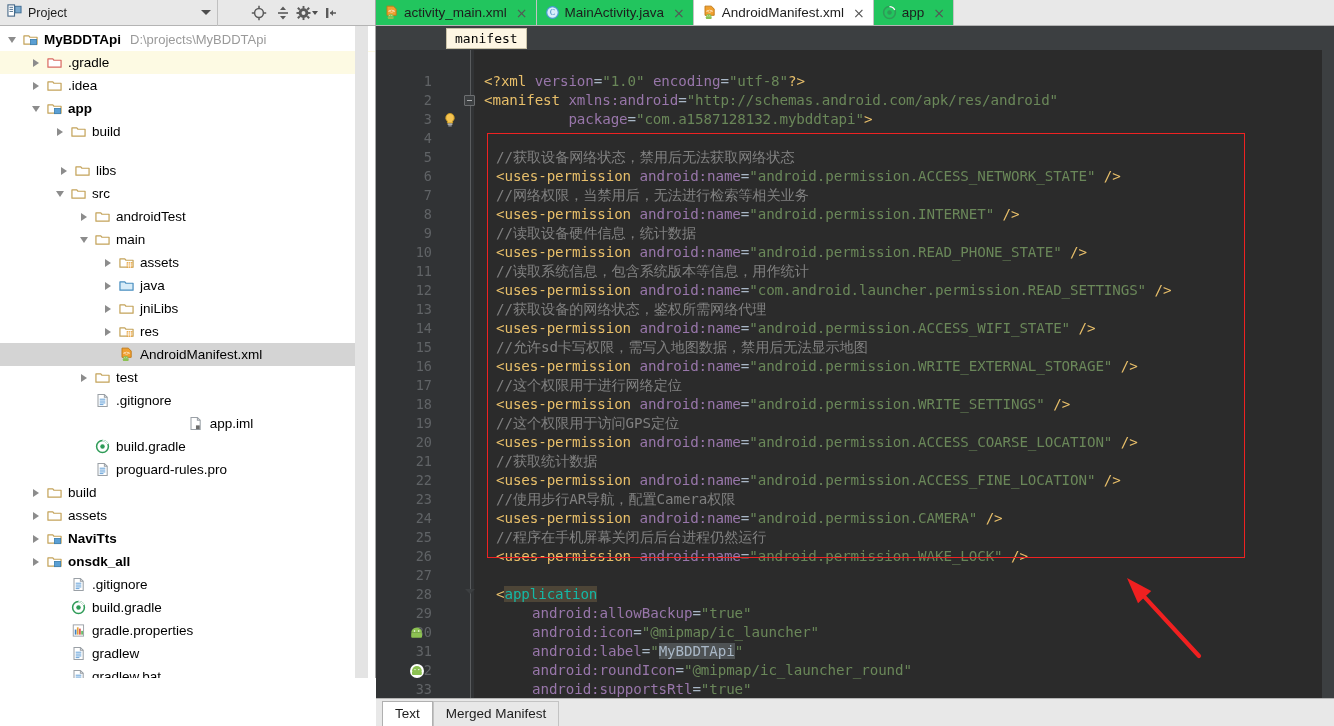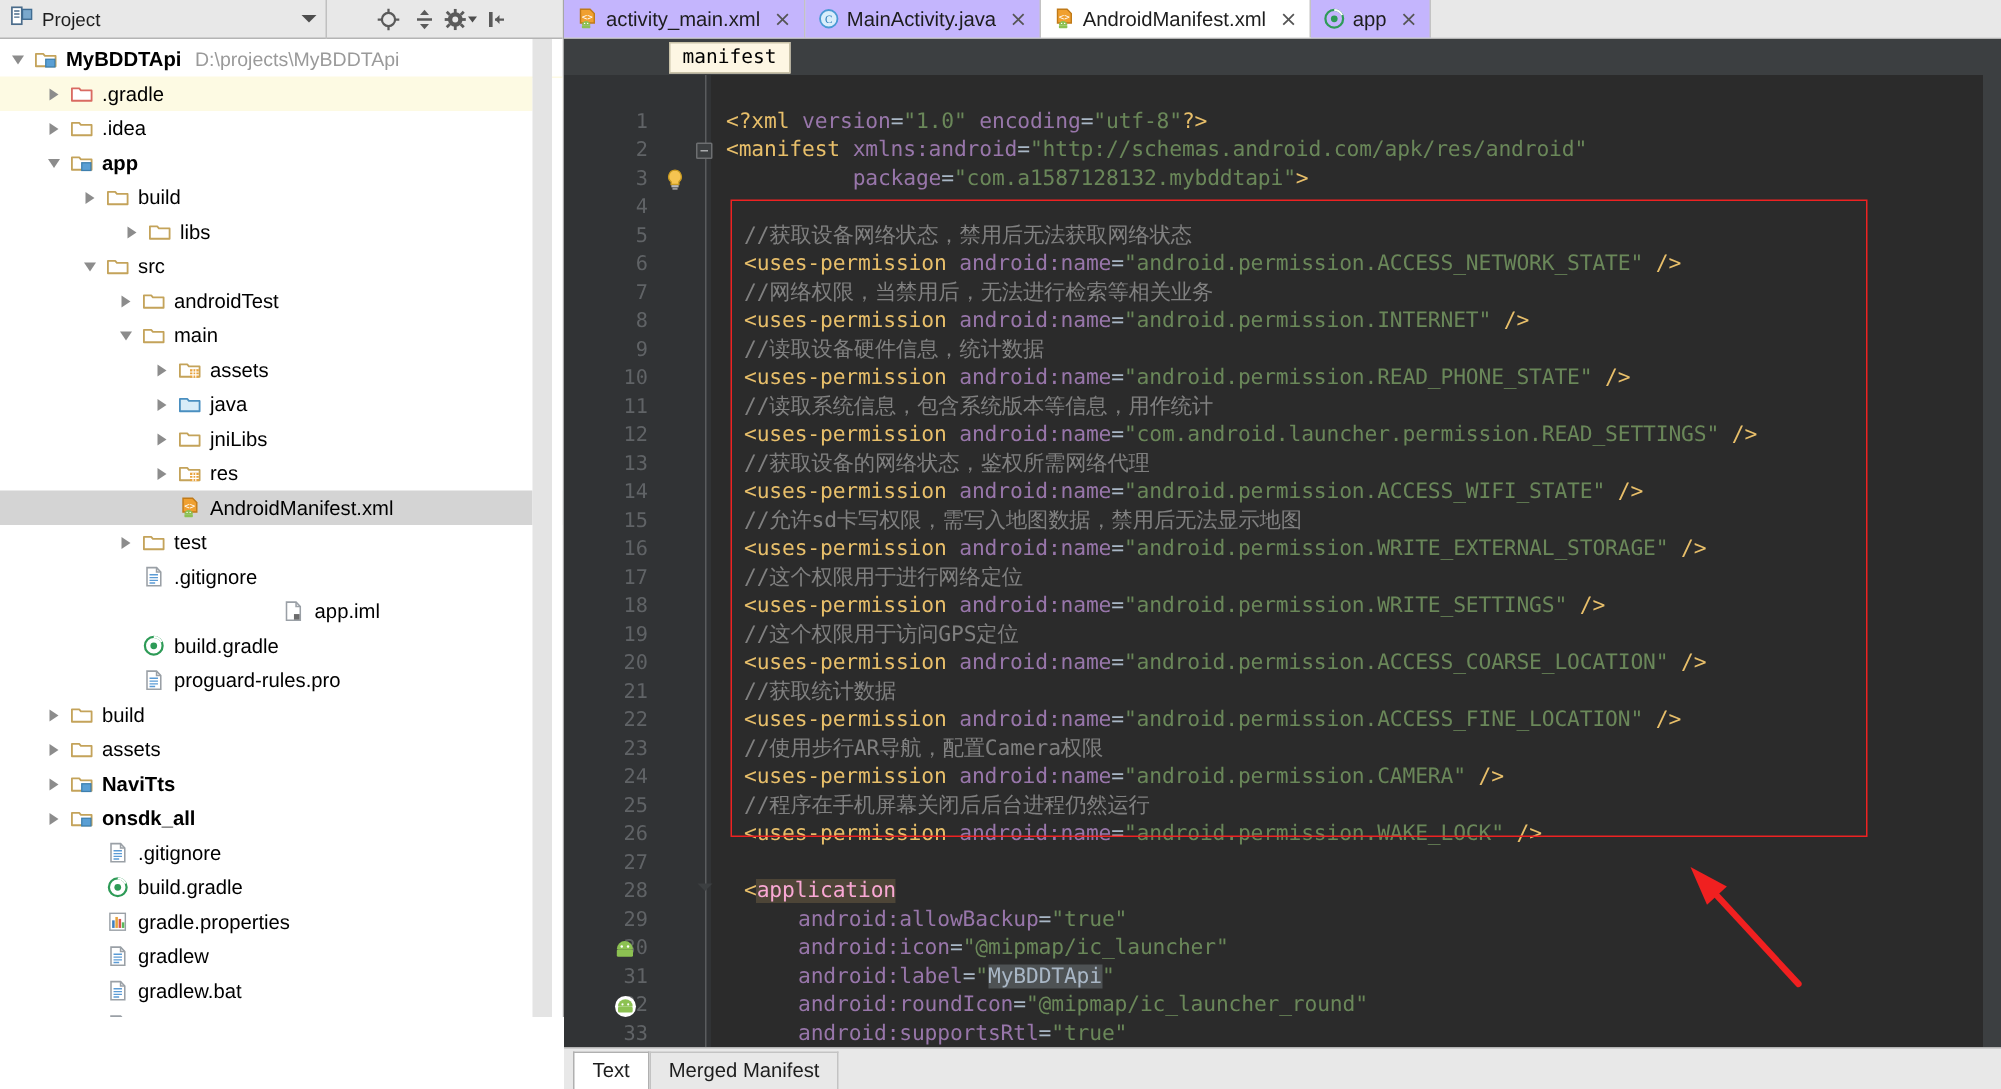--- a/index.html
+++ b/index.html
@@ -112,21 +112,21 @@
     height: 26px; min-height: 26px;
     background: #e8e8e8;
     display: flex; align-items: stretch;
     border-bottom: 1px solid #b4b4b4;
   }
   .etab {
     display: flex; align-items: center; gap: 5px;
     padding: 0 8px 0 8px;
     font-size: 13.5px; color: #1d1d1d;
     border-right: 1px solid #c3c3c3;
-    background: #c4b5fd;
+    background: #22c55e;
     position: relative;
   }
   .etab.active { background: #ffffff; }
   .etab .x {
     font-size: 14px; color: #555; margin-left: 4px; line-height: 1;
     font-family: "DejaVu Sans", sans-serif;
   }
   .tabfill { flex: 1; background: #e8e8e8; border-bottom: 0; }
 
   
@@ -175,21 +175,21 @@
     font-family: "DejaVu Sans Mono", monospace;
     font-size: 14.2px; line-height: 19px; height: 19px;
     white-space: pre; color: #a9b7c6;
     letter-spacing: -0.1px;
   }
   .tag   { color: #e8bf6a; }
   .attr  { color: #9876aa; }
   .str   { color: #6a8759; }
   .punc  { color: #a9b7c6; }
   .cmt   { color: #808080; }
-  .hl-bg { background: #4d4537; color: #f9a8d4; }
+  .hl-bg { background: #4d4537; color: #14b8a6; }
   .sel-bg{ background: #4e5254; }
 
   
   .foldmark {
     position: absolute; width: 11px; height: 11px;
     border: 1px solid #6d6f71; background: #3c3f41;
     border-radius: 1px;
   }
   .foldmark:after {
     content: ""; position: absolute; left: 2px; top: 4px;
@@ -360,21 +360,21 @@
             <span class="arrow">
               <i></i>
             </span>
             <span class="ic">
               <svg width="15" height="15" viewBox="0 0 16 16">
                 <path d="M1 4.2 L1 13 L15 13 L15 5.6 L7.4 5.6 L6.2 4.2 Z" fill="#fff" stroke="#c4a35a" stroke-width="1.3" stroke-linejoin="round"></path>
               </svg>
             </span>
             <span class="rlabel">build</span>
           </div>
-          <div class="row" style="padding-left: 80px;">
+          <div class="row" style="padding-left: 56px; margin-top: 16px;">
             <span class="arrow">
               <i></i>
             </span>
             <span class="ic">
               <svg width="15" height="15" viewBox="0 0 16 16">
                 <path d="M1 4.2 L1 13 L15 13 L15 5.6 L7.4 5.6 L6.2 4.2 Z" fill="#fff" stroke="#c4a35a" stroke-width="1.3" stroke-linejoin="round"></path>
               </svg>
             </span>
             <span class="rlabel">libs</span>
           </div>

